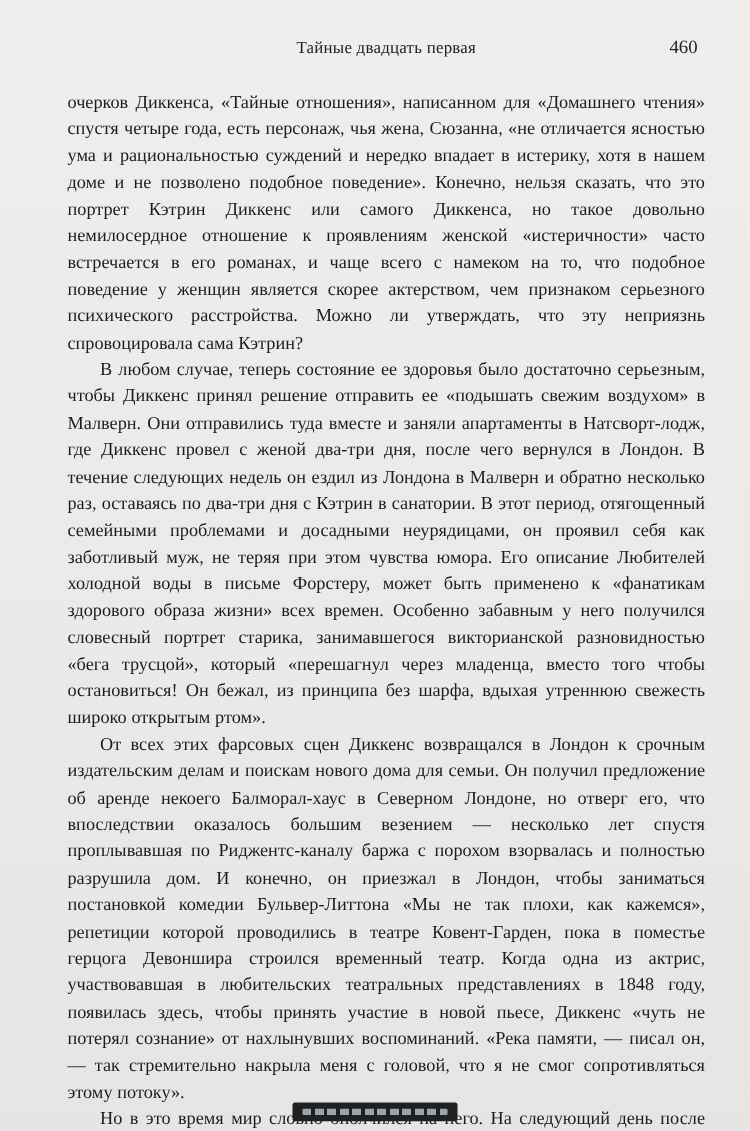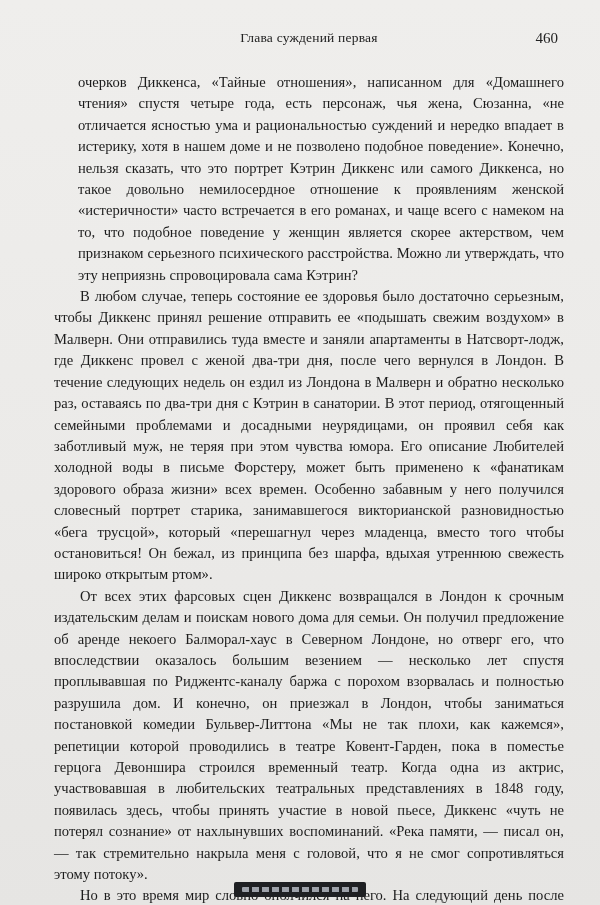--- a/index.html
+++ b/index.html
@@ -46,21 +46,20 @@
     hyphens: auto;
     -webkit-hyphens: auto;
     word-spacing: 0.2px;
   }
   .body-text p {
     margin: 0;
     text-indent: 26px;
   }
   .body-text p.no-indent {
     text-indent: 0;
-    margin-left: 24px;
   }
   .watermark {
     position: absolute;
     left: 50%;
     transform: translateX(-50%);
     bottom: 8px;
     width: 132px;
     height: 15px;
     background: #1f2023;
     border-radius: 2px;
@@ -81,21 +80,21 @@
     );
     border-radius: 1px;
   }
 </style>
 </head>
 <body>
 
 <div class="page">
 
   <div class="running-head">
-    <span class="chapter-title">Глава суждений первая</span>
+    <span class="chapter-title">Тайные двадцать первая</span>
     <span class="page-number">460</span>
   </div>
 
   <div class="body-text">
     <p class="no-indent">очерков Диккенса, «Тайные отношения», написанном для «Домашнего чтения» спустя четыре года, есть персонаж, чья жена, Сюзанна, «не отличается ясностью ума и рациональностью суждений и нередко впадает в истерику, хотя в нашем доме и не позволено подобное поведение». Конечно, нельзя сказать, что это портрет Кэтрин Диккенс или самого Диккенса, но такое довольно немилосердное отношение к проявлениям женской «истеричности» часто встречается в его романах, и чаще всего с намеком на то, что подобное поведение у женщин является скорее актерством, чем признаком серьезного психического расстройства. Можно ли утверждать, что эту неприязнь спровоцировала сама Кэтрин?</p>
     <p>В любом случае, теперь состояние ее здоровья было достаточно серьезным, чтобы Диккенс принял решение отправить ее «подышать свежим воздухом» в Малверн. Они отправились туда вместе и заняли апартаменты в Натсворт-лодж, где Диккенс провел с женой два-три дня, после чего вернулся в Лондон. В течение следующих недель он ездил из Лондона в Малверн и обратно несколько раз, оставаясь по два-три дня с Кэтрин в санатории. В этот период, отягощенный семейными проблемами и досадными неурядицами, он проявил себя как заботливый муж, не теряя при этом чувства юмора. Его описание Любителей холодной воды в письме Форстеру, может быть применено к «фанатикам здорового образа жизни» всех времен. Особенно забавным у него получился словесный портрет старика, занимавшегося викторианской разновидностью «бега трусцой», который «перешагнул через младенца, вместо того чтобы остановиться! Он бежал, из принципа без шарфа, вдыхая утреннюю свежесть широко открытым ртом».</p>
     <p>От всех этих фарсовых сцен Диккенс возвращался в Лондон к срочным издательским делам и поискам нового дома для семьи. Он получил предложение об аренде некоего Балморал-хаус в Северном Лондоне, но отверг его, что впоследствии оказалось большим везением — несколько лет спустя проплывавшая по Риджентс-каналу баржа с порохом взорвалась и полностью разрушила дом. И конечно, он приезжал в Лондон, чтобы заниматься постановкой комедии Бульвер-Литтона «Мы не так плохи, как кажемся», репетиции которой проводились в театре Ковент-Гарден, пока в поместье герцога Девоншира строился временный театр. Когда одна из актрис, участвовавшая в любительских театральных представлениях в 1848 году, появилась здесь, чтобы принять участие в новой пьесе, Диккенс «чуть не потерял сознание» от нахлынувших воспоминаний. «Река памяти, — писал он, — так стремительно накрыла меня с головой, что я не смог сопротивляться этому потоку».</p>
     <p>Но в это время мир словно ополчился на него. На следующий день после первой репетиции Диккенсу сообщили, что отцу стало хуже и что ему нужна операция, от которой он вряд ли когда-либо оправится. Камни в мочевом пузыре достигли таких размеров, что мочеиспускание стало невозможным, и ему предстояла «самая жуткая из всех известных операций», по словам Диккенса, — предполагалось сделать надрез между анусом и мошонкой и через него удалить</p>
   </div>
 

